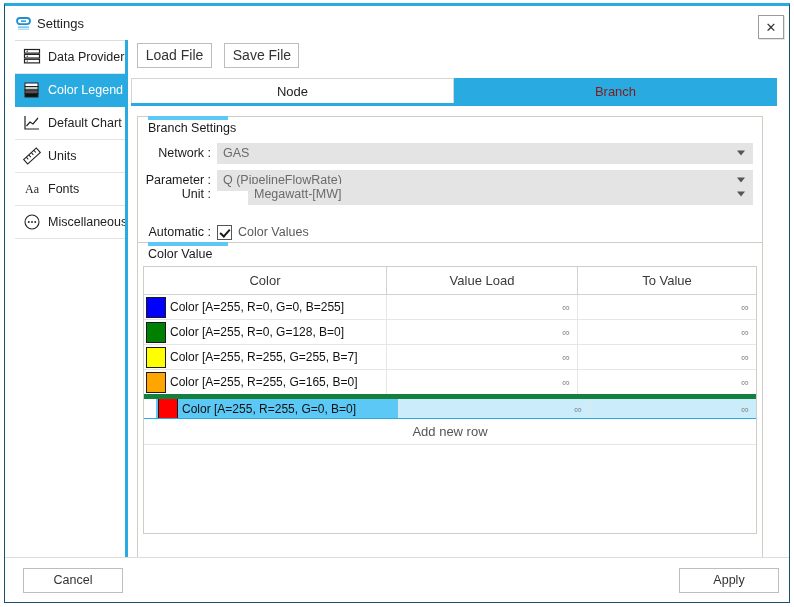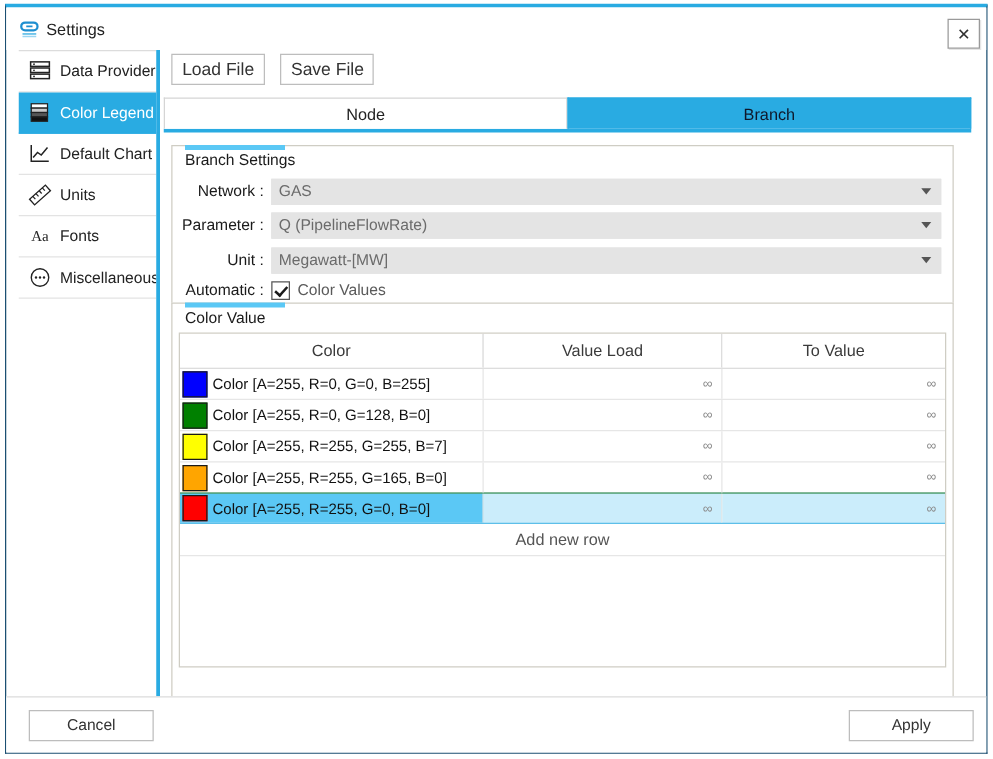--- a/index.html
+++ b/index.html
@@ -111,21 +111,21 @@
   .tab {
     flex: 1 1 50%;
     display: flex; align-items: center; justify-content: center;
     font-size: 13px;
     color: #222;
     background: #ffffff;
     border: 1px solid #d5d5d5;
     border-bottom: none;
     cursor: pointer;
   }
-  .tab.active { background: #29ABE2; color: #0f172a; border-color: #29ABE2; }
+  .tab.active { background: #29ABE2; color: #7f1d1d; border-color: #29ABE2; }
 
   
   .groupbox {
     position: absolute;
     border: 1px solid #cfcdc4;
     background: #ffffff;
   }
   .gb-accent {
     position: absolute; left: 10px; top: -1px;
     width: 80px; height: 4px;
@@ -223,21 +223,21 @@
   .col-to    { flex: 1 1 auto; }
 
   .grow {
     display: flex;
     height: 25px;
     border-bottom: 1px solid #e6e6e6;
     cursor: pointer;
   }
   .grow.selected .cell-color { background: #5BC8F5; }
   .grow.selected .cell-num   { background: #CBEDFB; }
-  .grow.selected { border-bottom-color: #29ABE2; border-top: 1px solid #15803d; margin-top: -1px; }
+  .grow.selected { border-bottom-color: #29ABE2; border-top: 5px solid #15803d; margin-top: -1px; padding-left: 12px; }
 
   .cell-color {
     flex: 0 0 243px;
     display: flex; align-items: center;
     border-right: 1px solid #e6e6e6;
     padding-left: 2px;
     overflow: hidden;
   }
   .swatch {
     width: 20px; height: 21px;
@@ -413,21 +413,21 @@
       </div>
 
       <div class="frow" style="top:52px;">
         <span class="flabel">Parameter :</span>
         <span class="combo">
           <span>Q (PipelineFlowRate)</span>
           <span class="arrow"></span>
         </span>
       </div>
 
-      <div class="frow" style="top:80px;">
+      <div class="frow" style="top:66px;gap:31px;">
         <span class="flabel">Unit :</span>
         <span class="combo">
           <span>Megawatt-[MW]</span>
           <span class="arrow"></span>
         </span>
       </div>
 
       <div class="frow" style="top:104px;">
         <span class="flabel">Automatic :</span>
         <span class="chkwrap">

